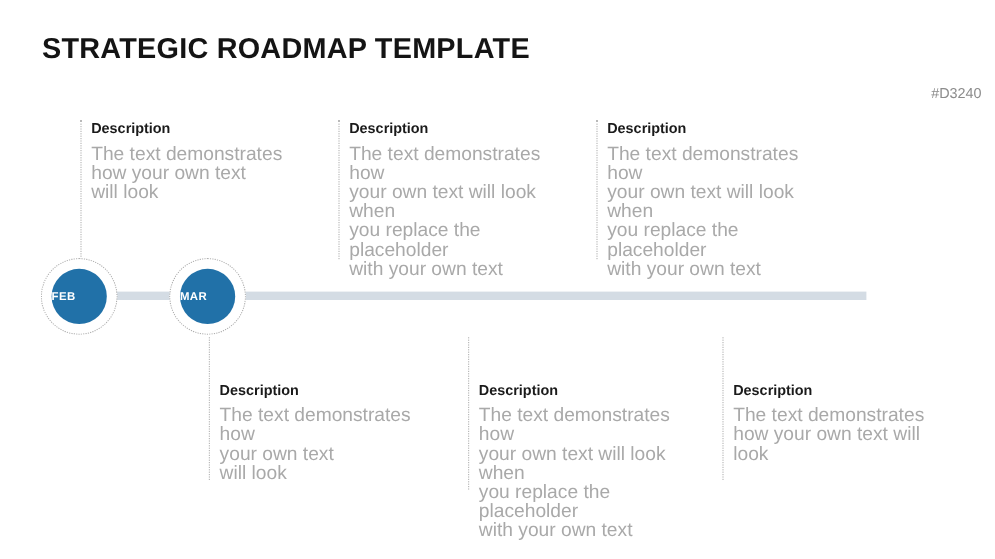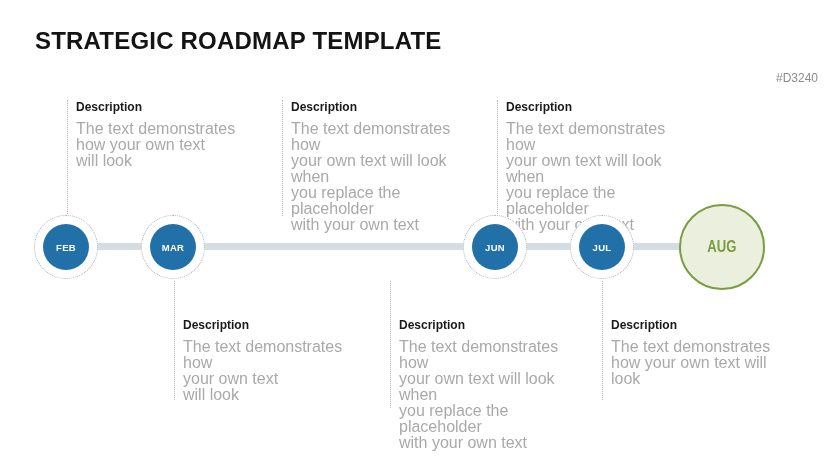--- a/index.html
+++ b/index.html
@@ -57,21 +57,20 @@
     justify-content: center;
     z-index: 1;
   }
   .node-inner {
     width: 46px;
     height: 46px;
     border-radius: 50%;
     background: #2171a8;
     display: flex;
     align-items: center;
-    justify-content: center;
   }
   .node-label {
     color: #ffffff;
     font-size: 9.5px;
     font-weight: bold;
     letter-spacing: 0.3px;
   }
   .n0 { left: 34px; }
   .n1 { left: 141px; }
   .n2 { left: 249px; }
@@ -164,34 +163,21 @@
   <div class="node n0">
     <div class="node-inner">
       <span class="node-label">FEB</span>
     </div>
   </div>
   <div class="node n1">
     <div class="node-inner">
       <span class="node-label">MAR</span>
     </div>
   </div>
-  <div class="node n4">
-    <div class="node-inner">
-      <span class="node-label">JUN</span>
-    </div>
-  </div>
-  <div class="node n5">
-    <div class="node-inner">
-      <span class="node-label">JUL</span>
-    </div>
-  </div>
 
-  <div class="node-highlight">
-    <span class="highlight-label">AUG</span>
-  </div>
 
   <div class="desc d-b0">
     <div class="desc-heading">Description</div>
     <div class="desc-body">The text demonstrates how
 your own text
 will look</div>
   </div>
   <div class="desc d-b1">
     <div class="desc-heading">Description</div>
     <div class="desc-body">The text demonstrates how

